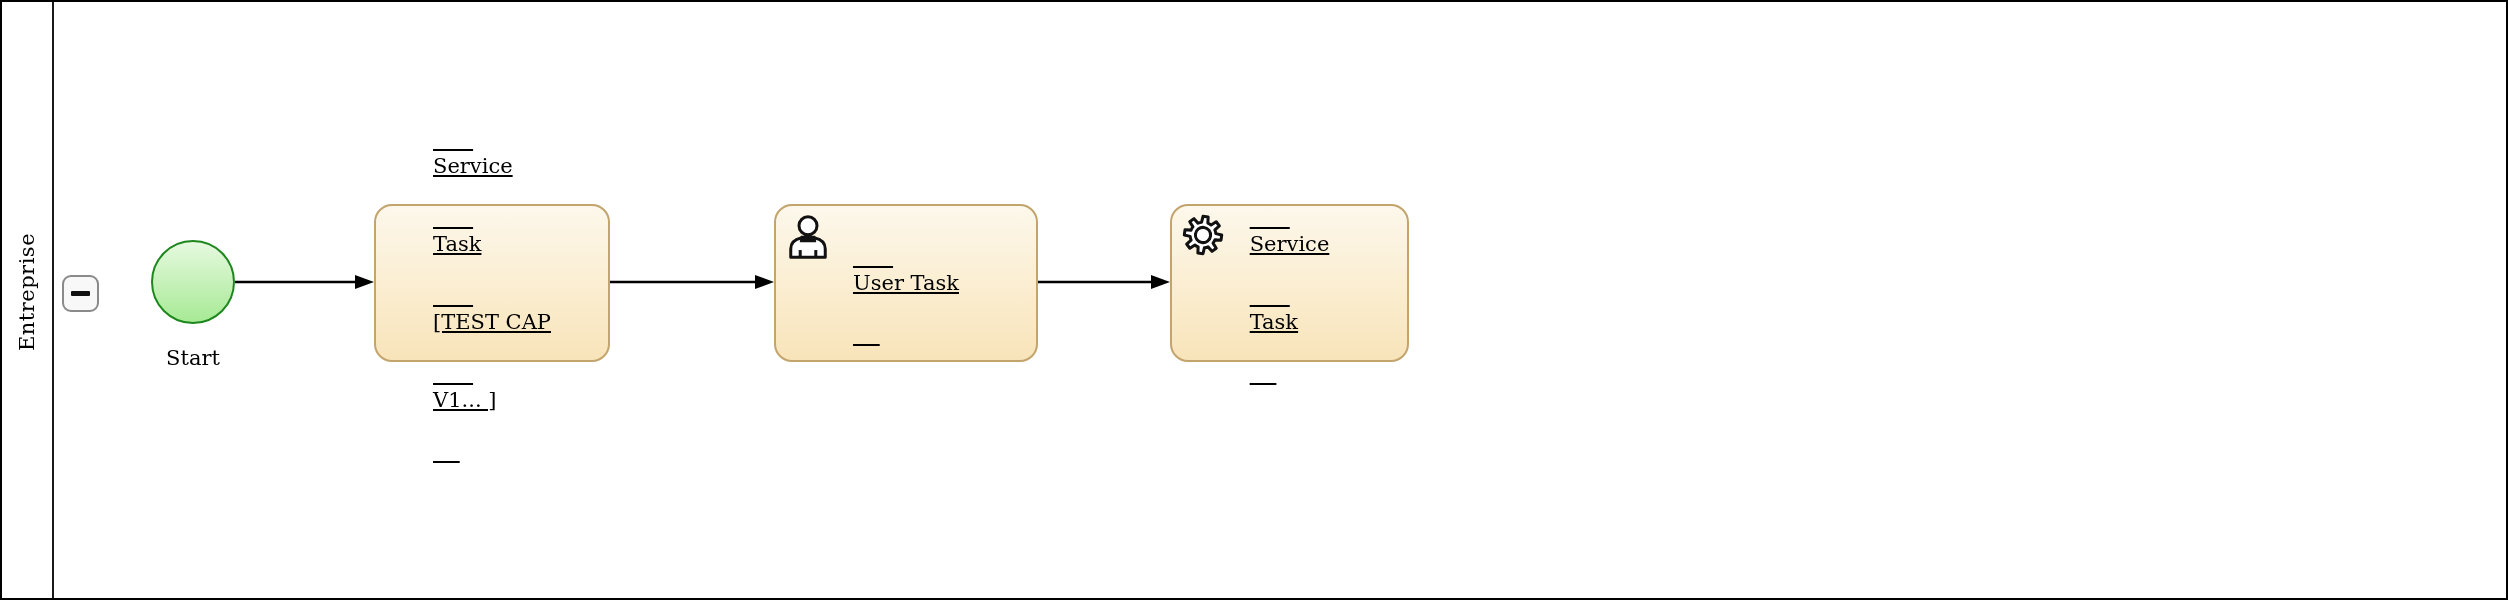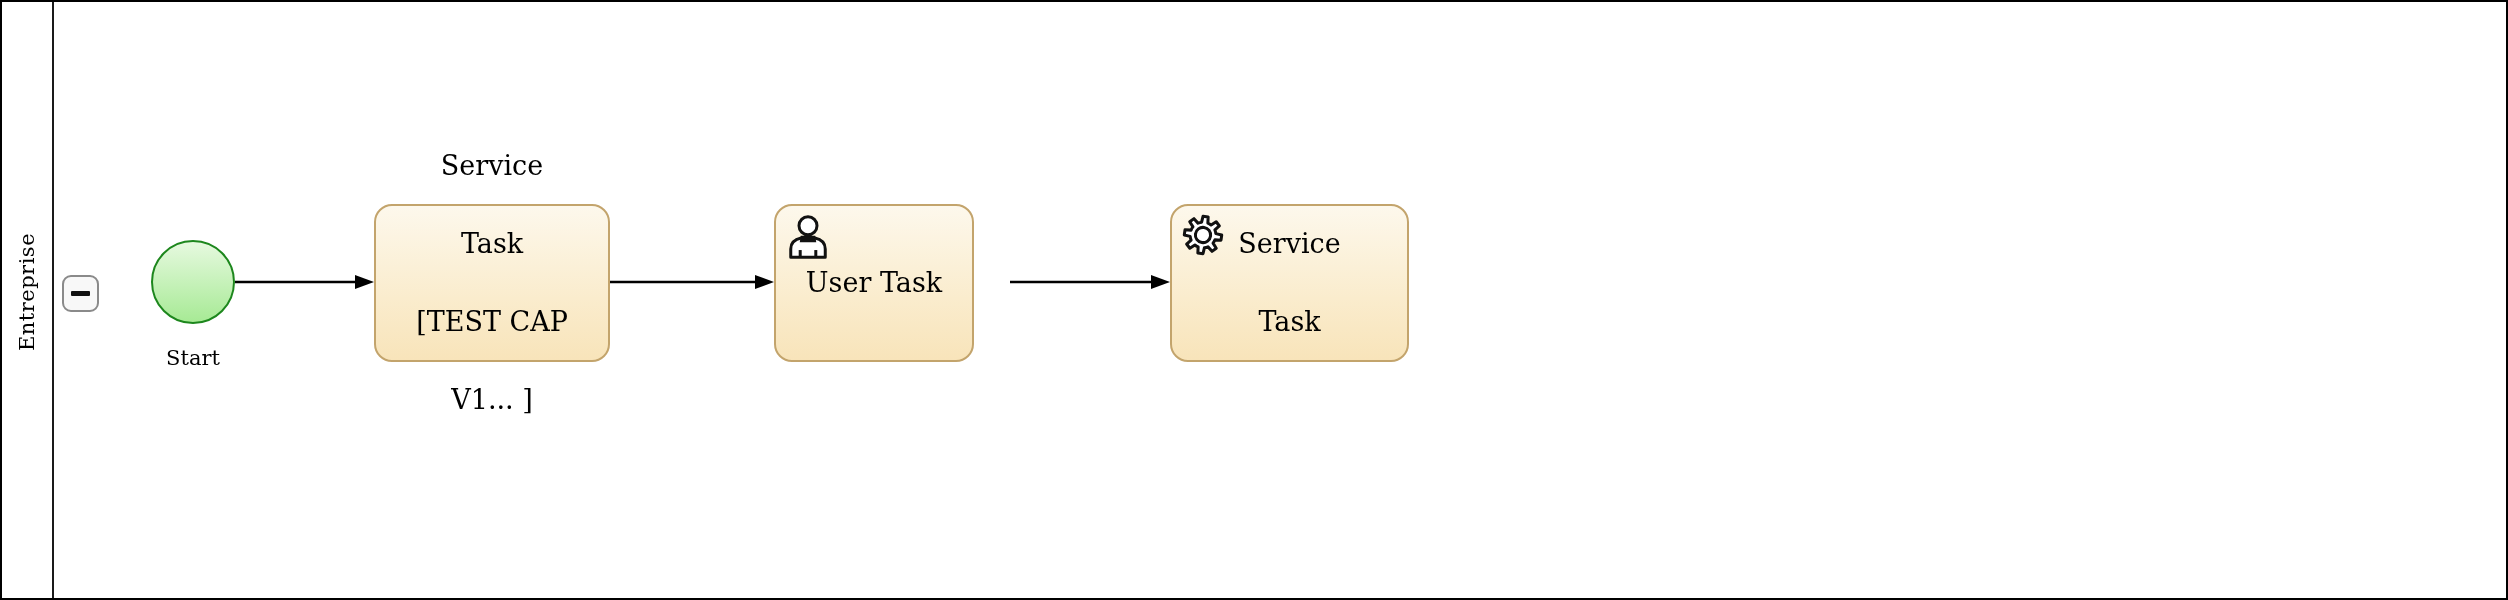--- a/index.html
+++ b/index.html
@@ -81,29 +81,30 @@
     height: 158px;
     box-sizing: border-box;
     border: 2px solid var(--task-border, #c3a46c);
     border-radius: 18px;
     background: linear-gradient(180deg, var(--task-fill-top, #fdf8ec) 0%, #faeccd 60%, var(--task-fill-bottom, #f8e4ba) 100%);
     display: flex;
     align-items: center;
     justify-content: center;
   }
   .task-1 { left: 372px;  width: 236px; }
-  .task-2 { left: 772px;  width: 200px; }
+  .task-2 { left: 772px;  width: 264px; }
   .task-3 { left: 1168px; width: 239px; }
 
   .task-label {
-    text-align: center;
-    font-size: 27px;
+    text-align: left;
+    font-size: 21px;
     line-height: 26px;
     color: #000;
     white-space: pre;
+    text-decoration: underline;
   }
   .task-label span { display: block; }
 
   .task-type-icon {
     position: absolute;
     left: 8px; top: 6px;
   }
 
   
   .flows {

